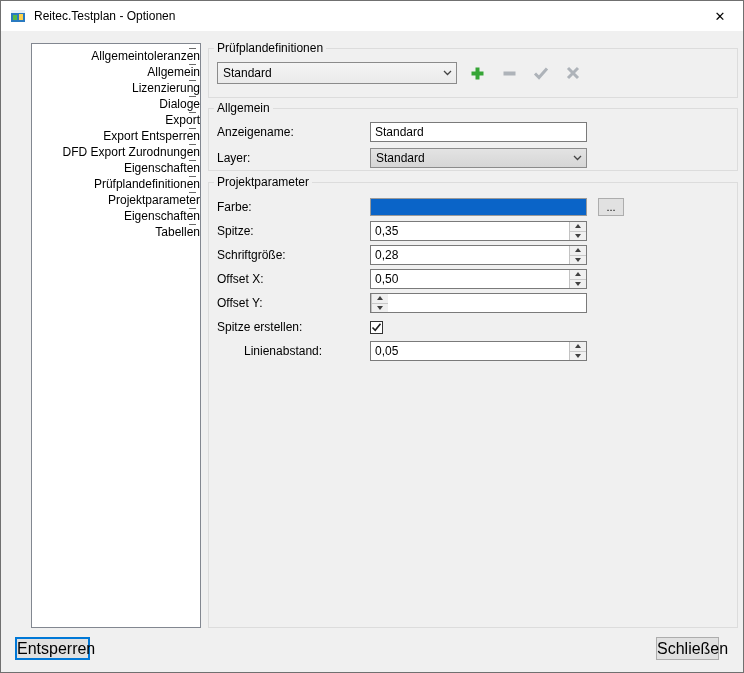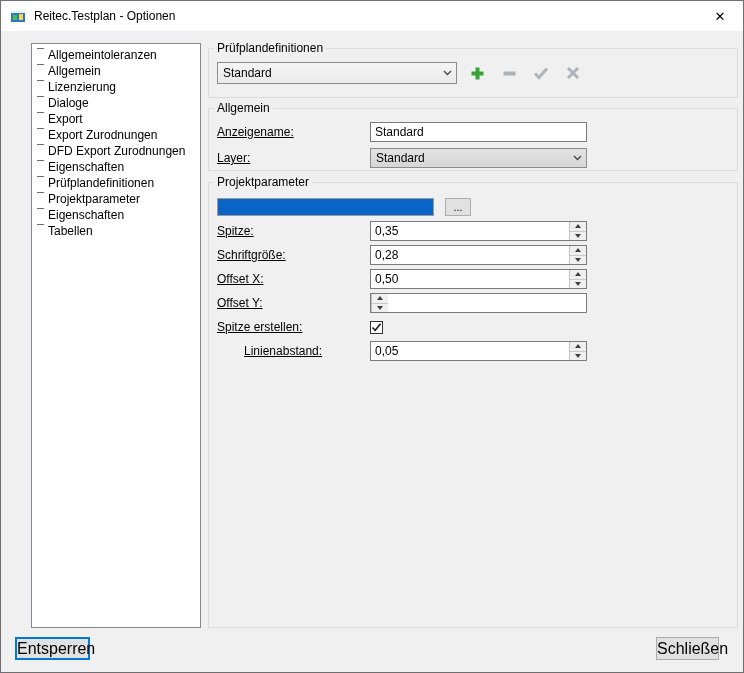--- a/index.html
+++ b/index.html
@@ -13,34 +13,34 @@
   .titlebar { position:absolute; top:0; left:0; right:0; height:30px; background:#ffffff;
               display:flex; align-items:center; }
   .app-icon { margin-left:9px; width:16px; height:16px; flex:none; }
   .titlebar .title { margin-left:8px; font-size:12px; }
   .close-btn { margin-left:auto; width:46px; height:30px; display:flex; align-items:center;
                justify-content:center; font-size:13px; cursor:pointer; }
 
   
   .sidebar { position:absolute; left:30px; top:42px; width:170px; height:585px;
              background:#ffffff; border:1px solid #828790; padding:4px 0 0 4px; overflow:hidden; }
-  .tree-item { display:flex; align-items:flex-start; height:16px; cursor:default; white-space:nowrap; }
+  .tree-item { display:flex; align-items:flex-end; height:16px; cursor:default; white-space:nowrap;flex-direction:column; }
   .tree-dash { width:7px; height:1px; background:#6a6a6a; margin:0 4px 0 1px; flex:none; }
 
   
   fieldset.group { position:absolute; left:207px; width:530px; border:1px solid #dcdcdc;
                    padding:0 8px; background:transparent; }
   fieldset.group legend { font-size:12px; padding:0 3px; margin-left:-3px; }
   .g1 { top:40px;  height:57px; }
   .g2 { top:100px; height:70px; }
   .g3 { top:174px; height:453px; }
 
   .form-row { display:flex; align-items:center; height:24px; }
   .g2 .form-row { height:26px; }
-  .form-label { width:153px; flex:none;text-decoration:underline; }
+  .form-label { width:153px; flex:none; }
   .indent1 { padding-left:13px; }
   .indent2 { padding-left:27px; }
 
   
   .text-input { width:217px; height:20px; border:1px solid #7a7a7a; background:#fff;
                 font-family:inherit; font-size:12px; padding:0 4px; }
 
   .combo { display:flex; align-items:center; height:22px; border:1px solid #8b8b8b;
            background:linear-gradient(#f4f4f4,#eaeaea); cursor:default; }
   .combo-text { flex:1; padding-left:5px; overflow:hidden; white-space:nowrap; }
@@ -108,21 +108,21 @@
     <div class="tree-item">
         <span class="tree-dash"></span>
         <span>Dialoge</span>
       </div>
     <div class="tree-item">
         <span class="tree-dash"></span>
         <span>Export</span>
       </div>
     <div class="tree-item">
         <span class="tree-dash"></span>
-        <span>Export Zurodnungen</span>
+        <span>Export Entsperren</span>
       </div>
     <div class="tree-item">
         <span class="tree-dash"></span>
         <span>DFD Export Zurodnungen</span>
       </div>
     <div class="tree-item">
         <span class="tree-dash"></span>
         <span>Eigenschaften</span>
       </div>
     <div class="tree-item">
@@ -196,20 +196,21 @@
         </div>
       </div>
     </div>
   </fieldset>
 
   <fieldset class="group g3">
     <legend>Projektparameter</legend>
     <div style="padding-top:6px;">
 
       <div class="form-row">
+        <span class="form-label">Farbe:</span>
         <div class="color-swatch" style="background: rgb(10, 100, 200);"></div>
         <button class="more-btn">...</button>
       </div>
 
       <div class="form-row">
         <span class="form-label">Spitze:</span>
         <div class="spinbox">
           <span class="spin-value">0,35</span>
           <span class="spin-btns">
             <span class="spin-up">

